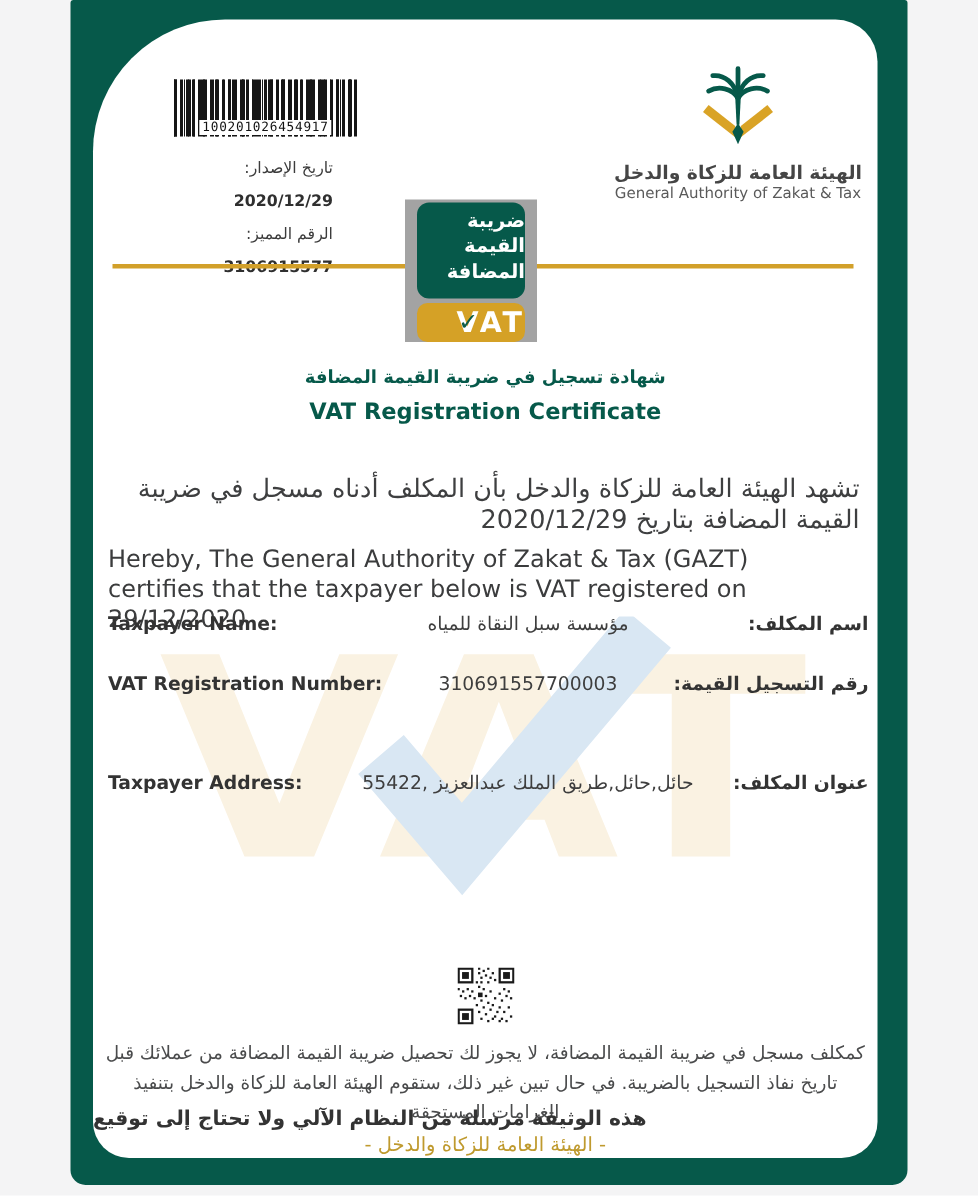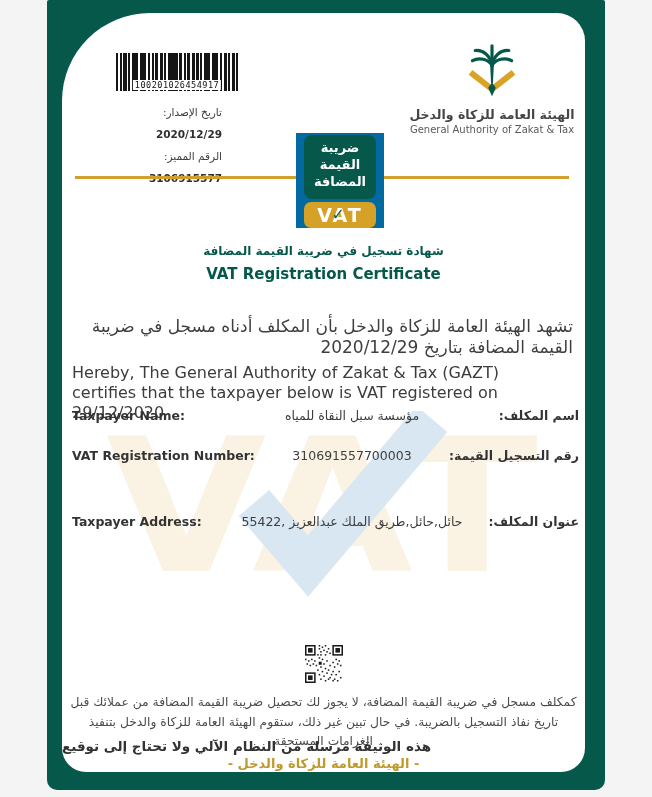--- a/index.html
+++ b/index.html
@@ -27,21 +27,21 @@
         font-size:10.5px;color:#3c3c3c;line-height:22px;text-align:right;}
   .meta b{font-weight:600;color:#2f2f2f;}
 
   
   .authority{position:absolute;left:340px;top:28px;width:180px;text-align:center;}
   .authority .name-ar{font-size:12.5px;font-weight:bold;color:#454545;margin-top:2px;direction:rtl;}
   .authority .name-en{font-size:10px;color:#5a5a5a;margin-top:2px;}
 
   
   .goldline{position:absolute;left:13px;right:16px;top:163px;height:3px;background:#d2a02a;}
-  .vatlogo{position:absolute;left:234px;top:120px;width:88px;background:#0369a1;text-align:center;}
+  .vatlogo{position:absolute;left:208px;top:120px;width:88px;background:#a3a3a3;text-align:right;}
   .vat-sq{width:72px;height:64px;margin:2px auto 0;background:#06594a;border-radius:8px;
           color:#fff;font-weight:bold;font-size:13px;line-height:1.3;box-sizing:border-box;
           padding-top:5px;direction:rtl;}
   .vat-band{width:72px;height:26px;margin:3px auto 0;background:#d5a126;border-radius:7px;
             color:#fff;font-weight:800;font-size:19px;line-height:26px;letter-spacing:2px;
             position:relative;font-family:"DejaVu Sans", sans-serif;}
   .vat-check{position:absolute;left:50%;top:0;transform:translateX(-55%);
              color:#0b5c49;font-weight:900;font-size:16px;}
 
   
@@ -63,21 +63,21 @@
 
   
   .qr{position:absolute;left:243px;top:632px;width:38px;height:38px;}
 
   
   .footer-notice{position:absolute;left:8px;right:8px;top:680px;text-align:center;direction:rtl;
                  font-size:12.3px;color:#4a4b4c;line-height:19.5px;}
   .footer-bold{position:absolute;left:0;right:0;top:725px;text-align:left;direction:rtl;
                font-size:13.5px;font-weight:bold;color:#333;}
   .footer-gold{position:absolute;left:0;right:0;top:743px;text-align:center;direction:rtl;
-               font-size:13px;font-weight:bold;color:#bf9a2e;}
+               font-size:13px;font-weight:normal;color:#bf9a2e;}
 </style>
 </head>
 <body>
 
 <div class="card">
   <div class="inner">
 
     <div class="watermark">
       <svg width="440" height="190" viewBox="0 0 440 190">
         <text x="220" y="160" text-anchor="middle" font-family="DejaVu Sans" font-weight="bold" font-size="185" fill="#faf2e2" textLength="432" lengthAdjust="spacingAndGlyphs">VAT</text>

